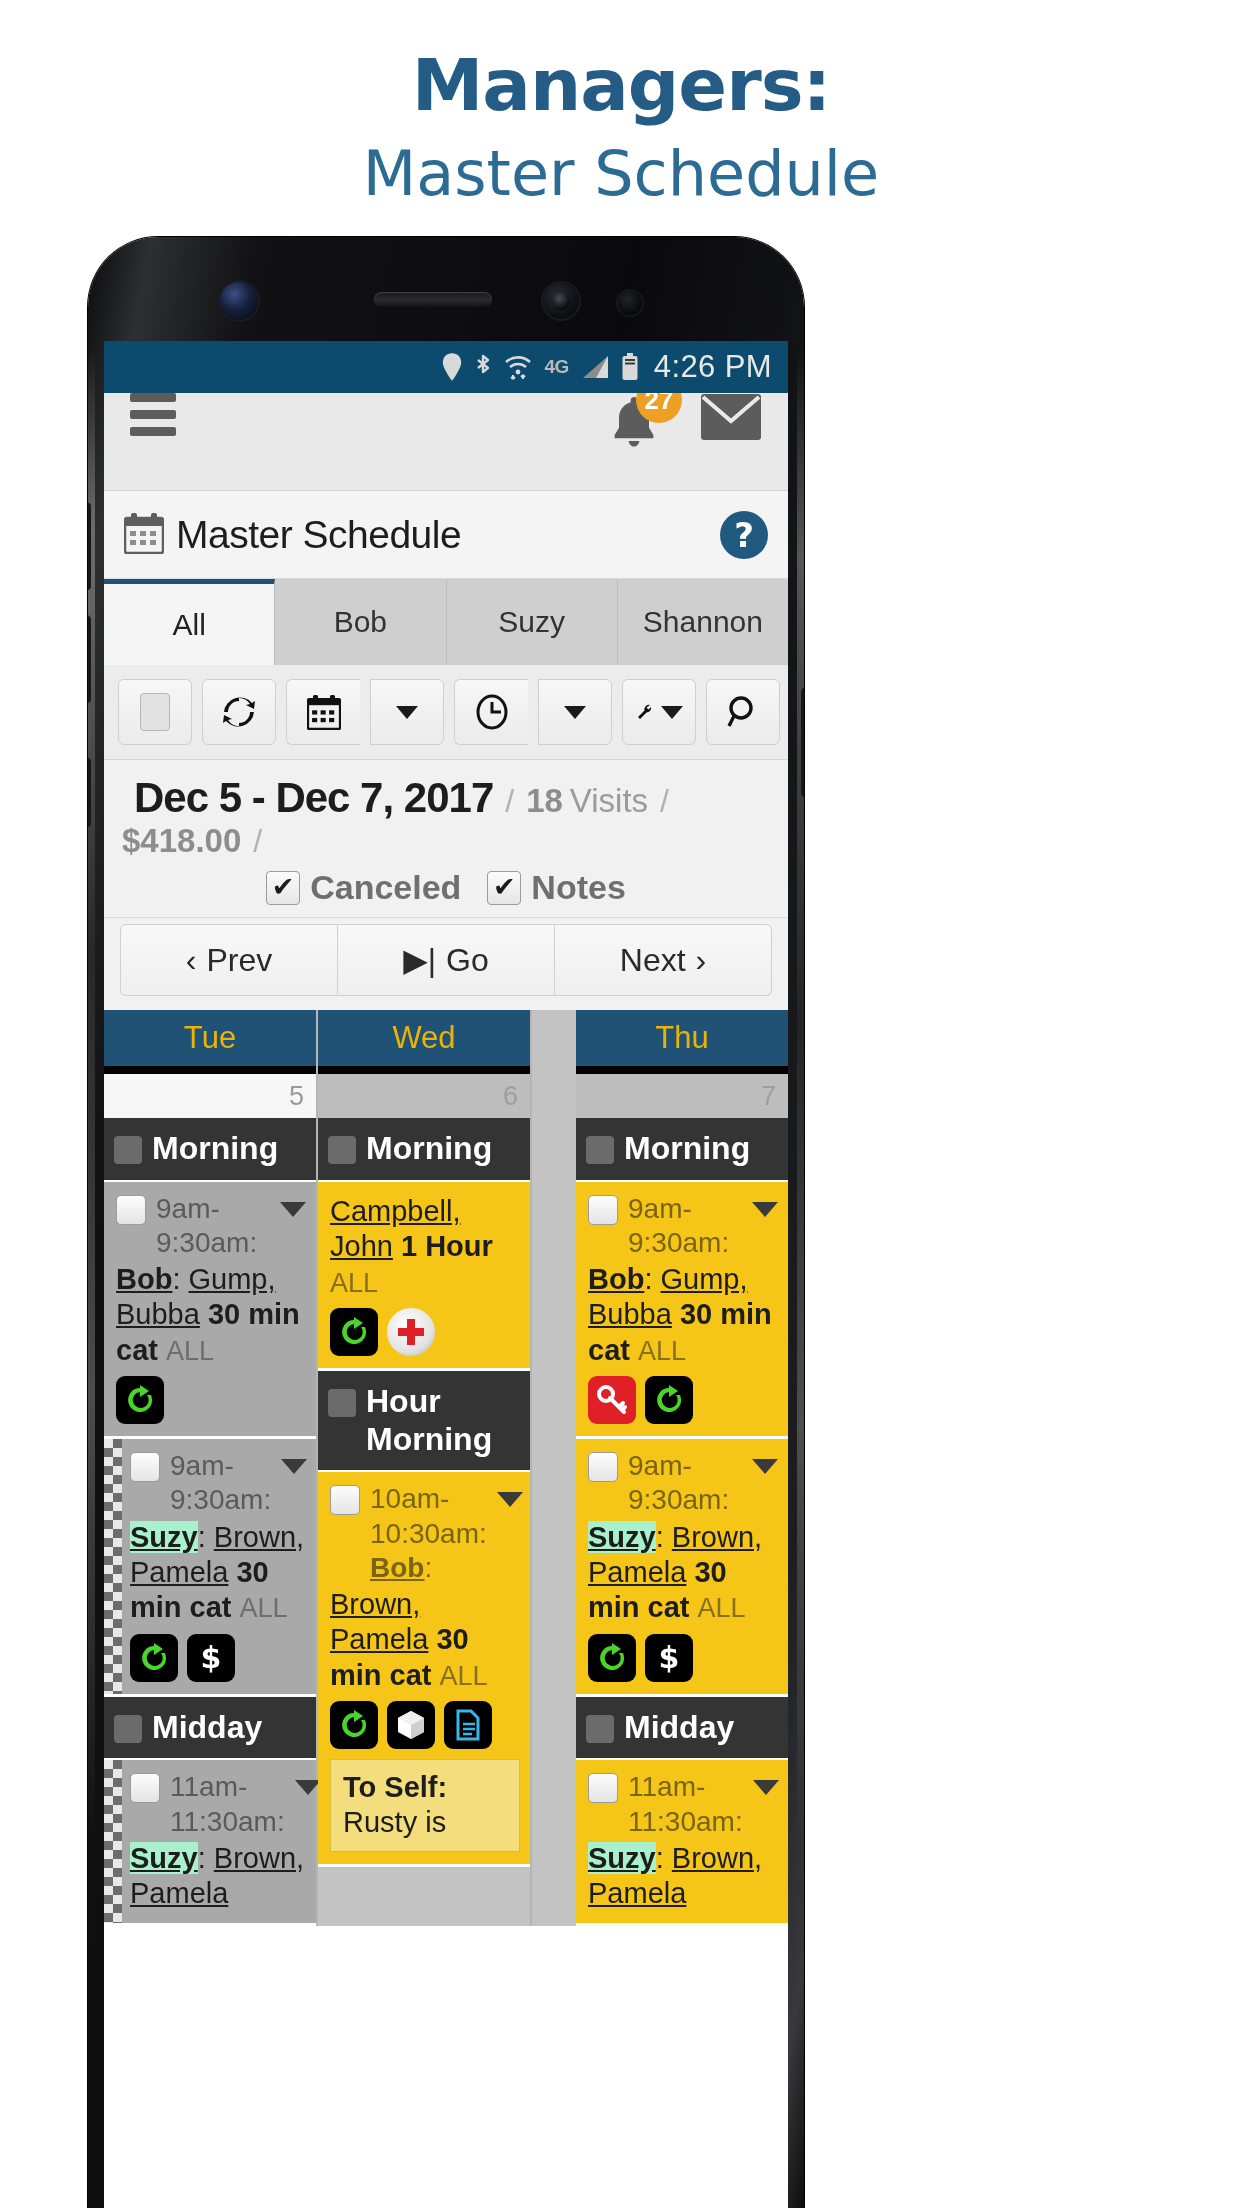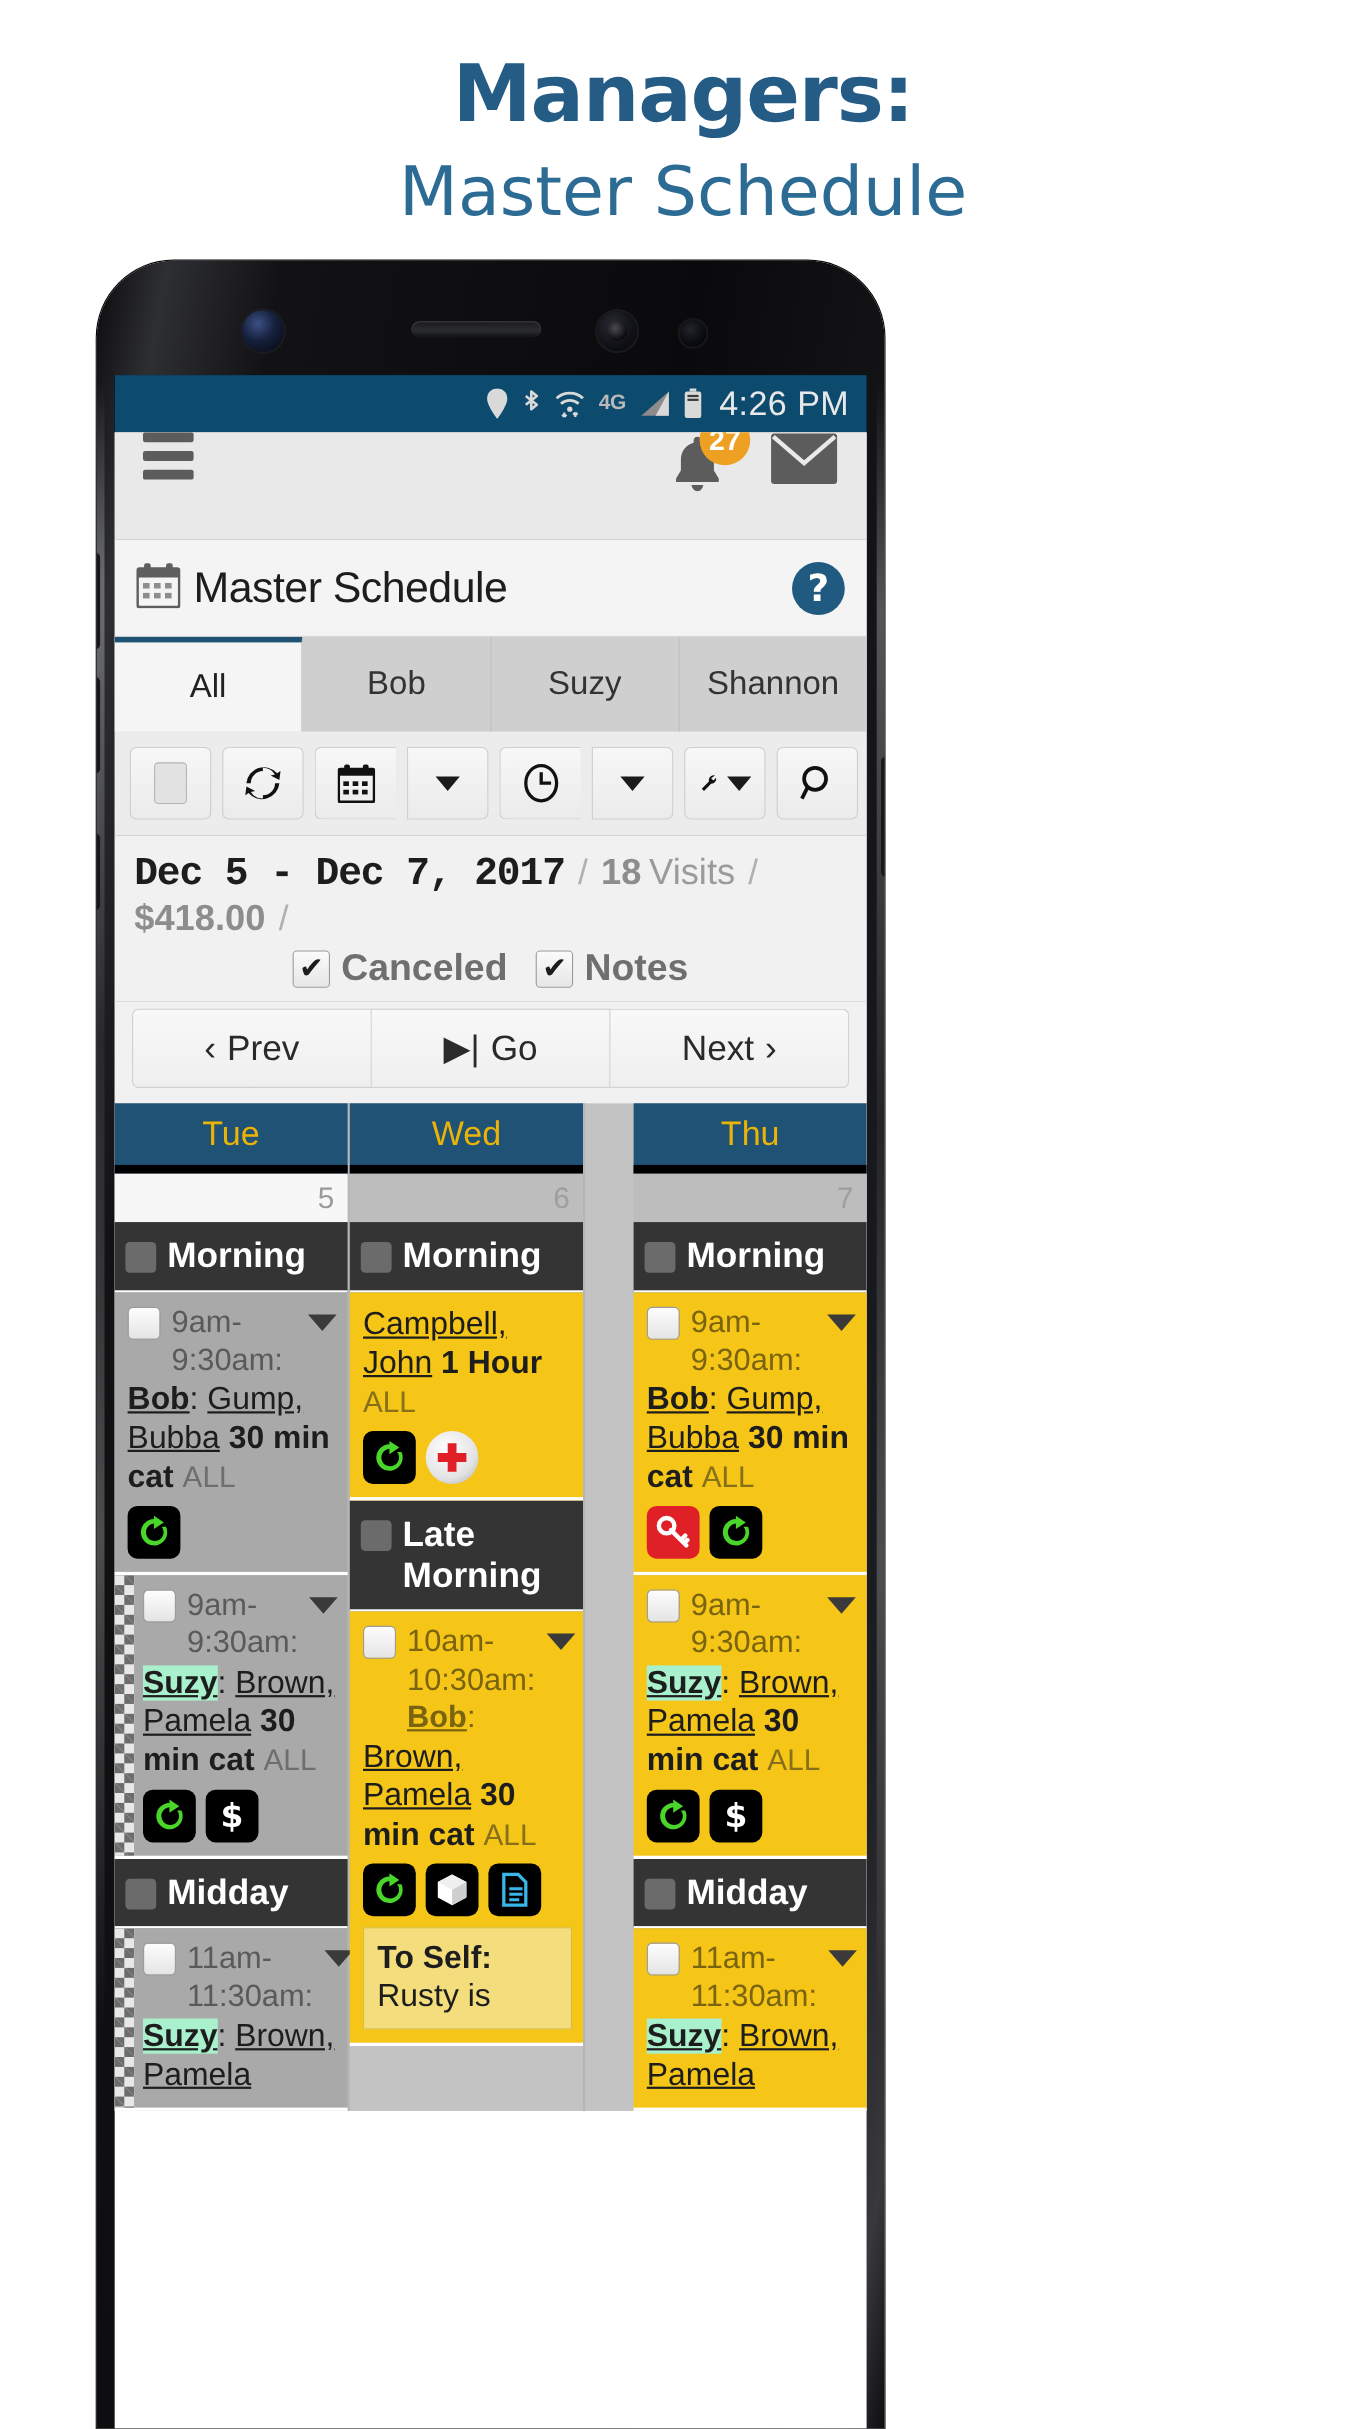--- a/index.html
+++ b/index.html
@@ -164,21 +164,21 @@
   }
   .tb-btn.grouped-l { border-top-right-radius:0; border-bottom-right-radius:0; border-right:none; }
   .tb-btn.grouped-r { border-top-left-radius:0; border-bottom-left-radius:0; }
   .tb-sq { width: 30px; height: 38px; background:#e2e2e2; border:1px solid #b5b5b5; border-radius:4px; }
   .caret { width:0;height:0;border-left:11px solid transparent;border-right:11px solid transparent;border-top:13px solid #1b1b1b; }
   .tb-spacer { flex: 1; }
 
   
   .summary { background: #f1f1f1; padding: 14px 18px 10px; border-bottom:1px solid #dcdcdc; }
   .summary-line1 { display:flex; align-items:baseline; flex-wrap:wrap; gap:0; }
-  .sum-date { font-family:Liberation Mono, monospace; font-size: 36px; font-weight: bold; color:#1d1d1d; letter-spacing:-1px;}
+  .sum-date { font-family:Liberation Sans, sans-serif; font-size: 42px; font-weight: bold; color:#1d1d1d; letter-spacing:-1px;margin-left:12px;}
   .sum-sep { font-size: 32px; color:#b1b1b1; margin: 0 12px; }
   .sum-num { font-size: 33px; font-weight: bold; color: #8d8d8d; }
   .sum-word { font-size: 33px; color: #9b9b9b; margin-left: 7px; }
   .summary-line2 { display:flex; align-items:center; justify-content:center; gap: 26px; margin-top: 8px; }
   .chk-item { display:flex; align-items:center; gap:10px; }
   .chk-box {
     width: 34px; height: 34px; border:1px solid #9c9c9c; border-radius:4px;
     background: linear-gradient(to bottom,#fbfbfb,#e6e6e6);
     display:flex; align-items:center; justify-content:center;
     font-size:27px; color:#1c1c1c; line-height:1;
@@ -578,21 +578,21 @@
                 <div class="ico white">
                   <svg width="34" height="34" viewBox="0 0 34 34">
                       <path d="M13 4h8v9h9v8h-9v9h-8v-9H4v-8h9z" fill="#e02027"></path>
                     </svg>
                 </div>
               </div>
             </div>
 
             <div class="section-hdr">
               <div class="hdr-box"></div>
-              <span>Late Morning</span>
+              <span>Hour Morning</span>
             </div>
 
             <div class="appt yellow">
               <div class="appt-top">
                 <div class="appt-chk"></div>
                 <div class="appt-time">
                   <span>10am-10:30am:</span>
                   <span class="staff">Bob</span><span>:</span>
                 </div>
                 <div class="appt-caret"></div>

